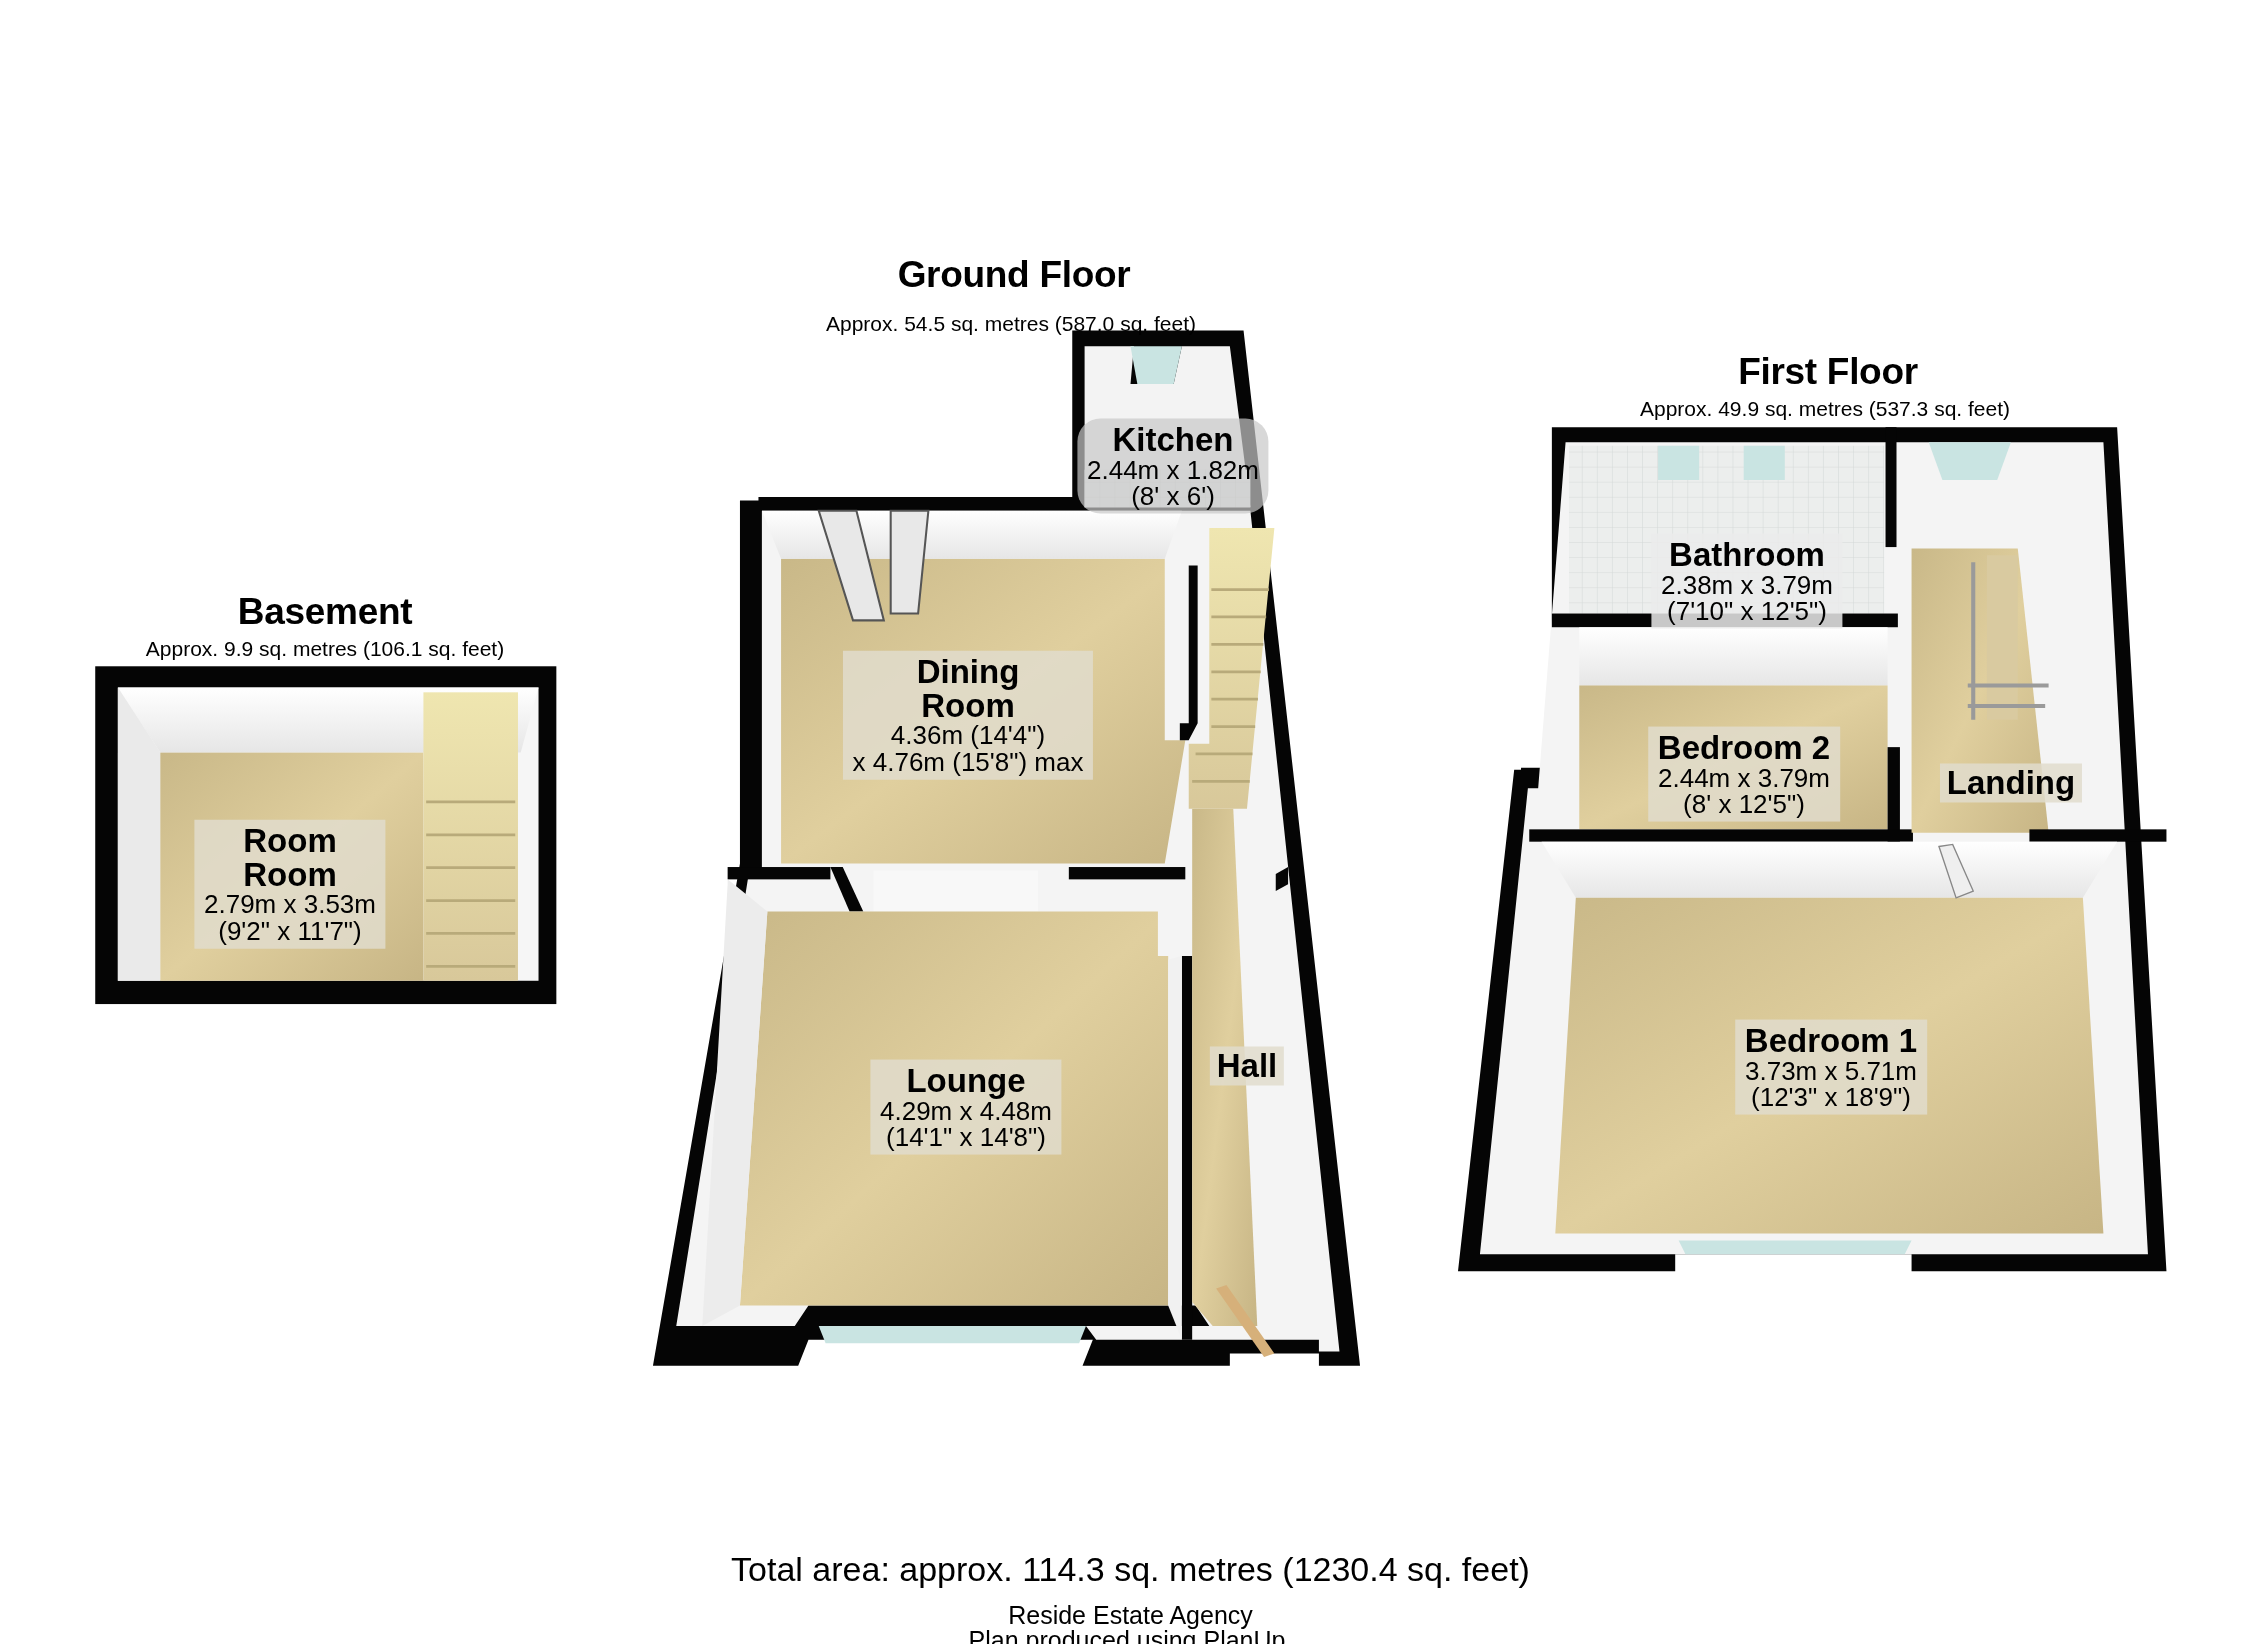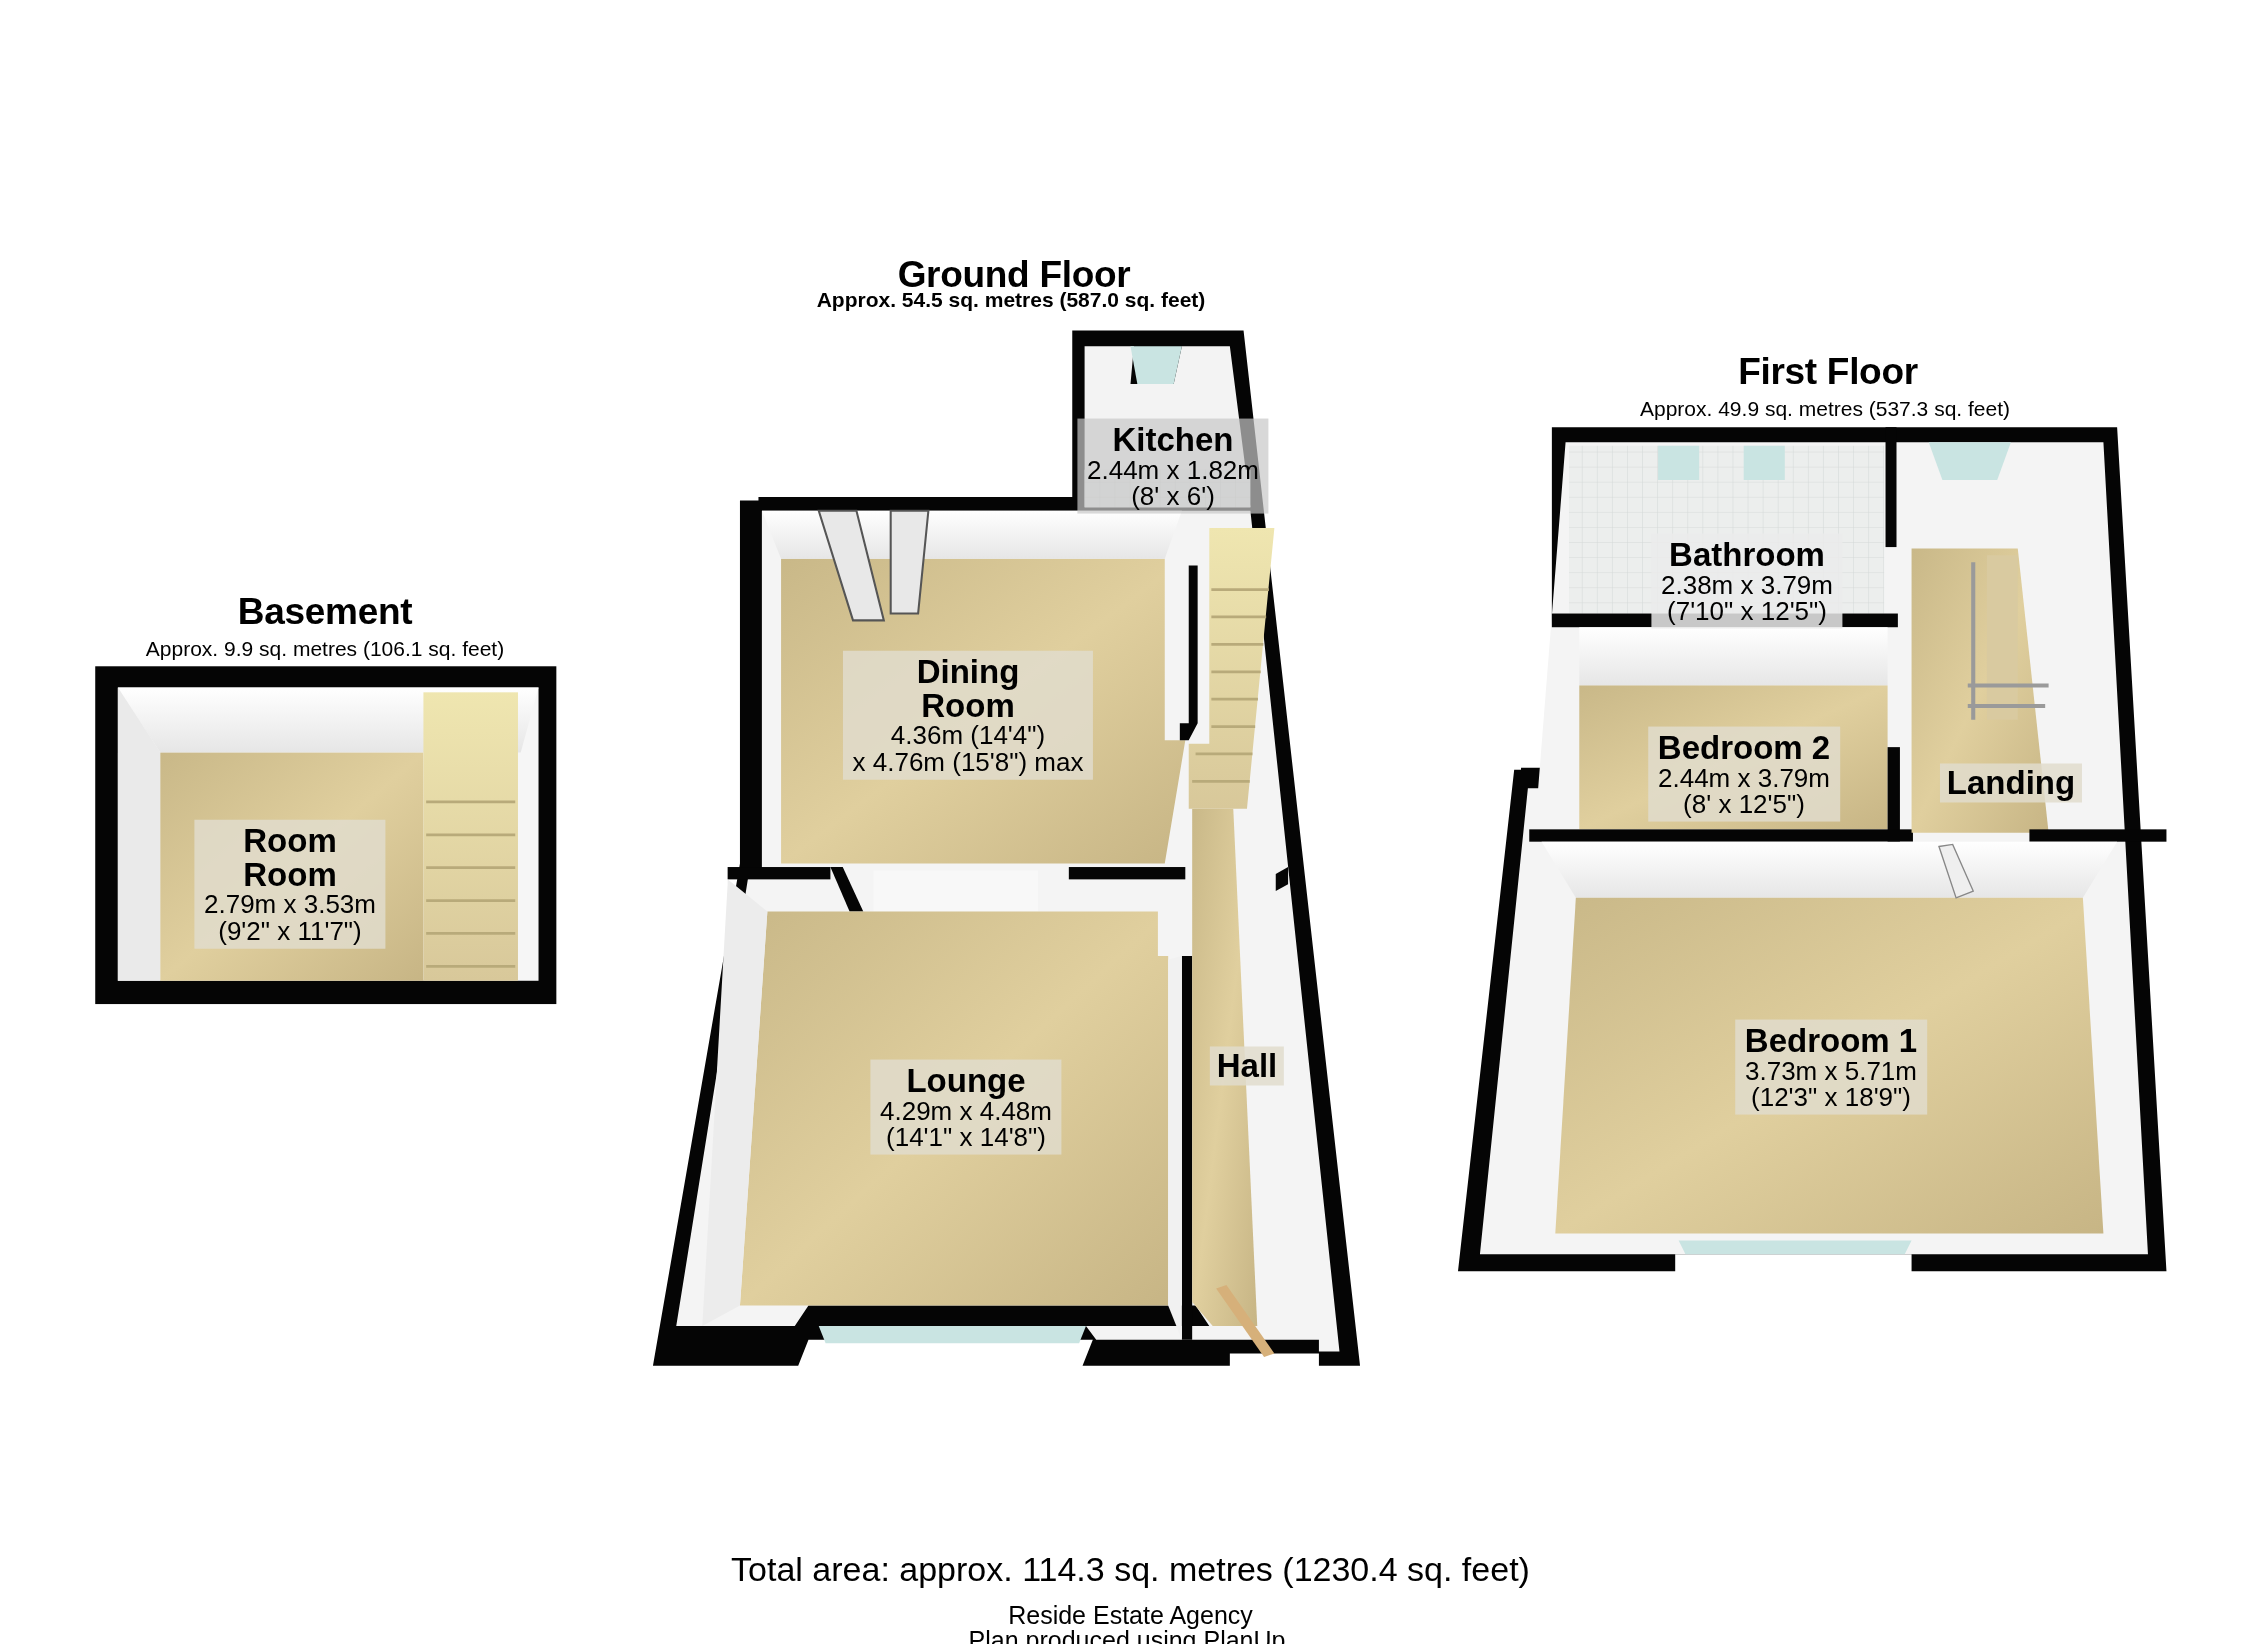--- a/index.html
+++ b/index.html
@@ -3,21 +3,21 @@
 <meta charset="utf-8">
 <style>
   html,body{margin:0;padding:0;background:#ffffff;}
   body{width:2261px;height:1645px;position:relative;overflow:hidden;font-family:"Liberation Sans",sans-serif;color:#000;}
   svg.plan{position:absolute;left:0;top:0;width:2261px;height:1645px;}
   .floor-title{position:absolute;font-weight:bold;font-size:37px;text-align:center;white-space:nowrap;transform:translateX(-50%);letter-spacing:-0.3px;}
   .floor-area{position:absolute;font-size:21px;text-align:center;white-space:nowrap;transform:translateX(-50%);}
   .label{position:absolute;background:rgba(225,220,205,0.85);text-align:center;line-height:1.02;padding:4.1px 9.6px;transform:translate(-50%,-50%);white-space:nowrap;}
   .label .rn{display:block;font-weight:bold;font-size:33px;}
   .label .dm{display:block;font-size:26px;}
-  .label.kitchen{background:rgba(200,200,200,0.7);}
+  .label.kitchen{background:rgba(200,200,200,0.7);border-radius:23px;}
   .label.bath{background:rgba(235,235,235,0.85);}
   .footer-total{position:absolute;left:50%;top:1550px;transform:translateX(-50%);font-size:34px;white-space:nowrap;}
   .footer-line{position:absolute;left:50%;transform:translateX(-50%);font-size:25px;white-space:nowrap;}
 </style>
 </head>
 <body>
 
 <svg class="plan" viewBox="0 0 3300 2400" xmlns="http://www.w3.org/2000/svg">
   <defs>
     <linearGradient id="carpet" x1="0" y1="0" x2="1" y2="1">
@@ -148,21 +148,21 @@
 <div class="floor-title" style="left:325px;top:591px;">Basement</div>
 <div class="floor-area" style="left:325px;top:637px;text-align:center;">Approx. 9.9 sq. metres (106.1 sq. feet)</div>
 <div class="label" style="left:290px;top:884px;">
   <span class="rn">Room</span>
   <span class="rn">Room</span>
   <span class="dm">2.79m x 3.53m</span>
   <span class="dm">(9'2" x 11'7")</span>
 </div>
 
 <div class="floor-title" style="left:1014px;top:254px;">Ground Floor</div>
-<div class="floor-area" style="left:1011px;top:288px;font-weight:bold;">Approx. 54.5 sq. metres (587.0 sq. feet)</div>
+<div class="floor-area" style="left:1011px;top:312px;">Approx. 54.5 sq. metres (587.0 sq. feet)</div>
 
 <div class="label kitchen" style="left:1173px;top:466px;">
   <span class="rn">Kitchen</span>
   <span class="dm">2.44m x 1.82m</span>
   <span class="dm">(8' x 6')</span>
 </div>
 
 <div class="label" style="left:968px;top:715px;">
   <span class="rn">Dining</span>
   <span class="rn">Room</span>

